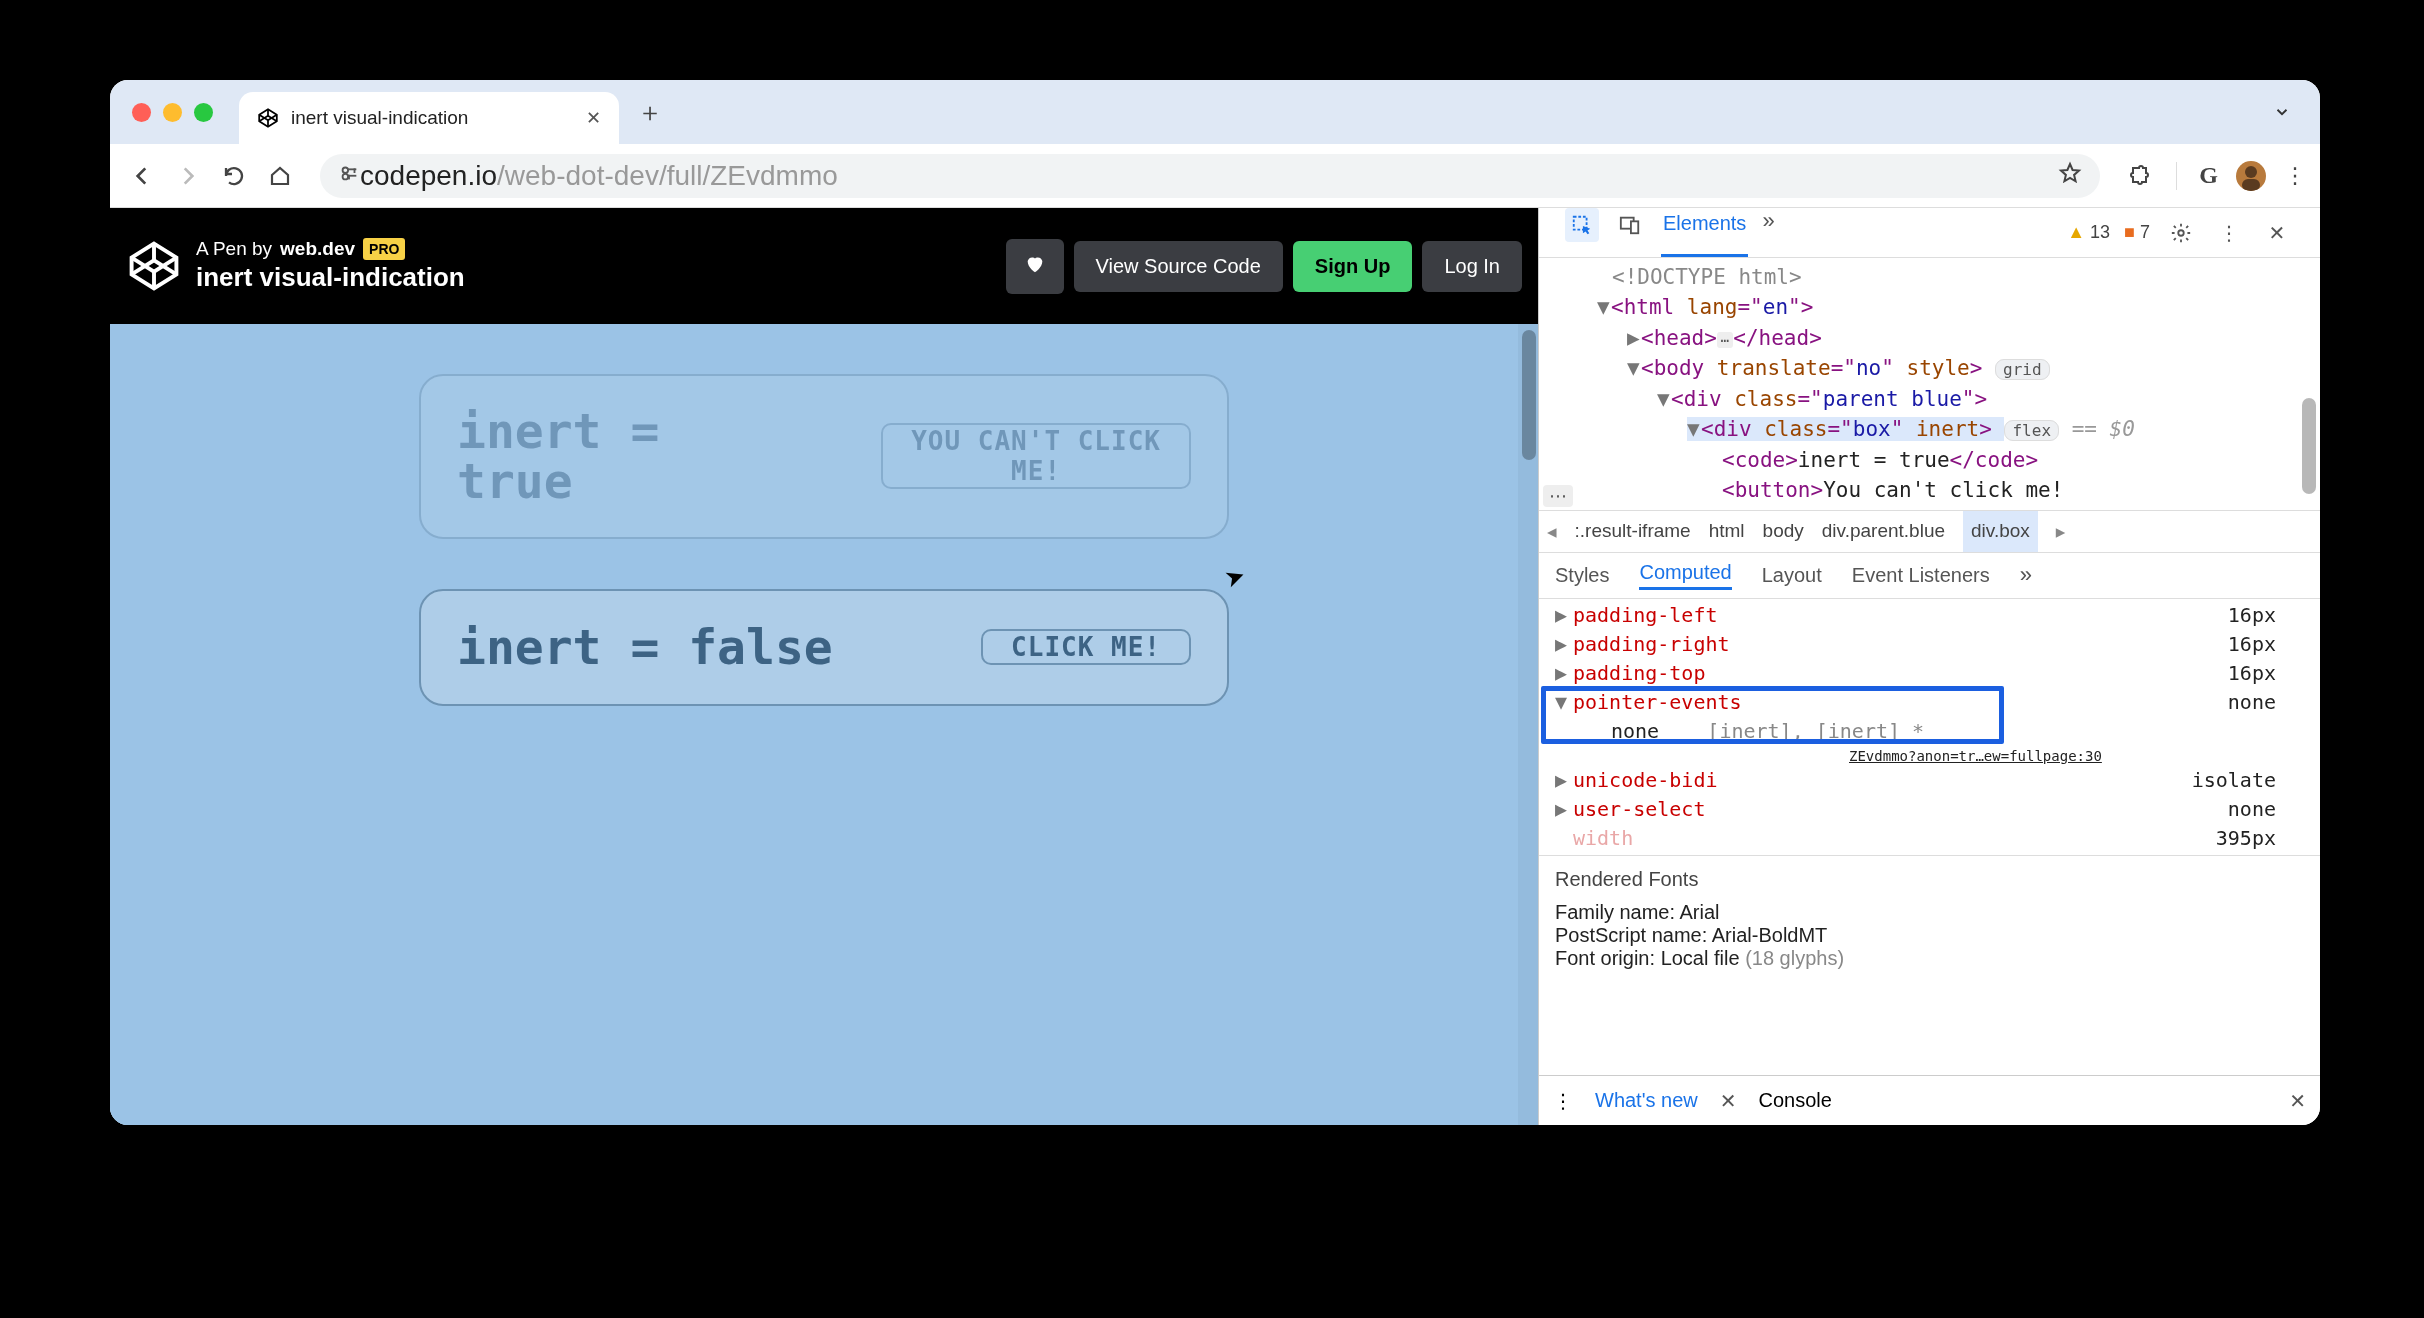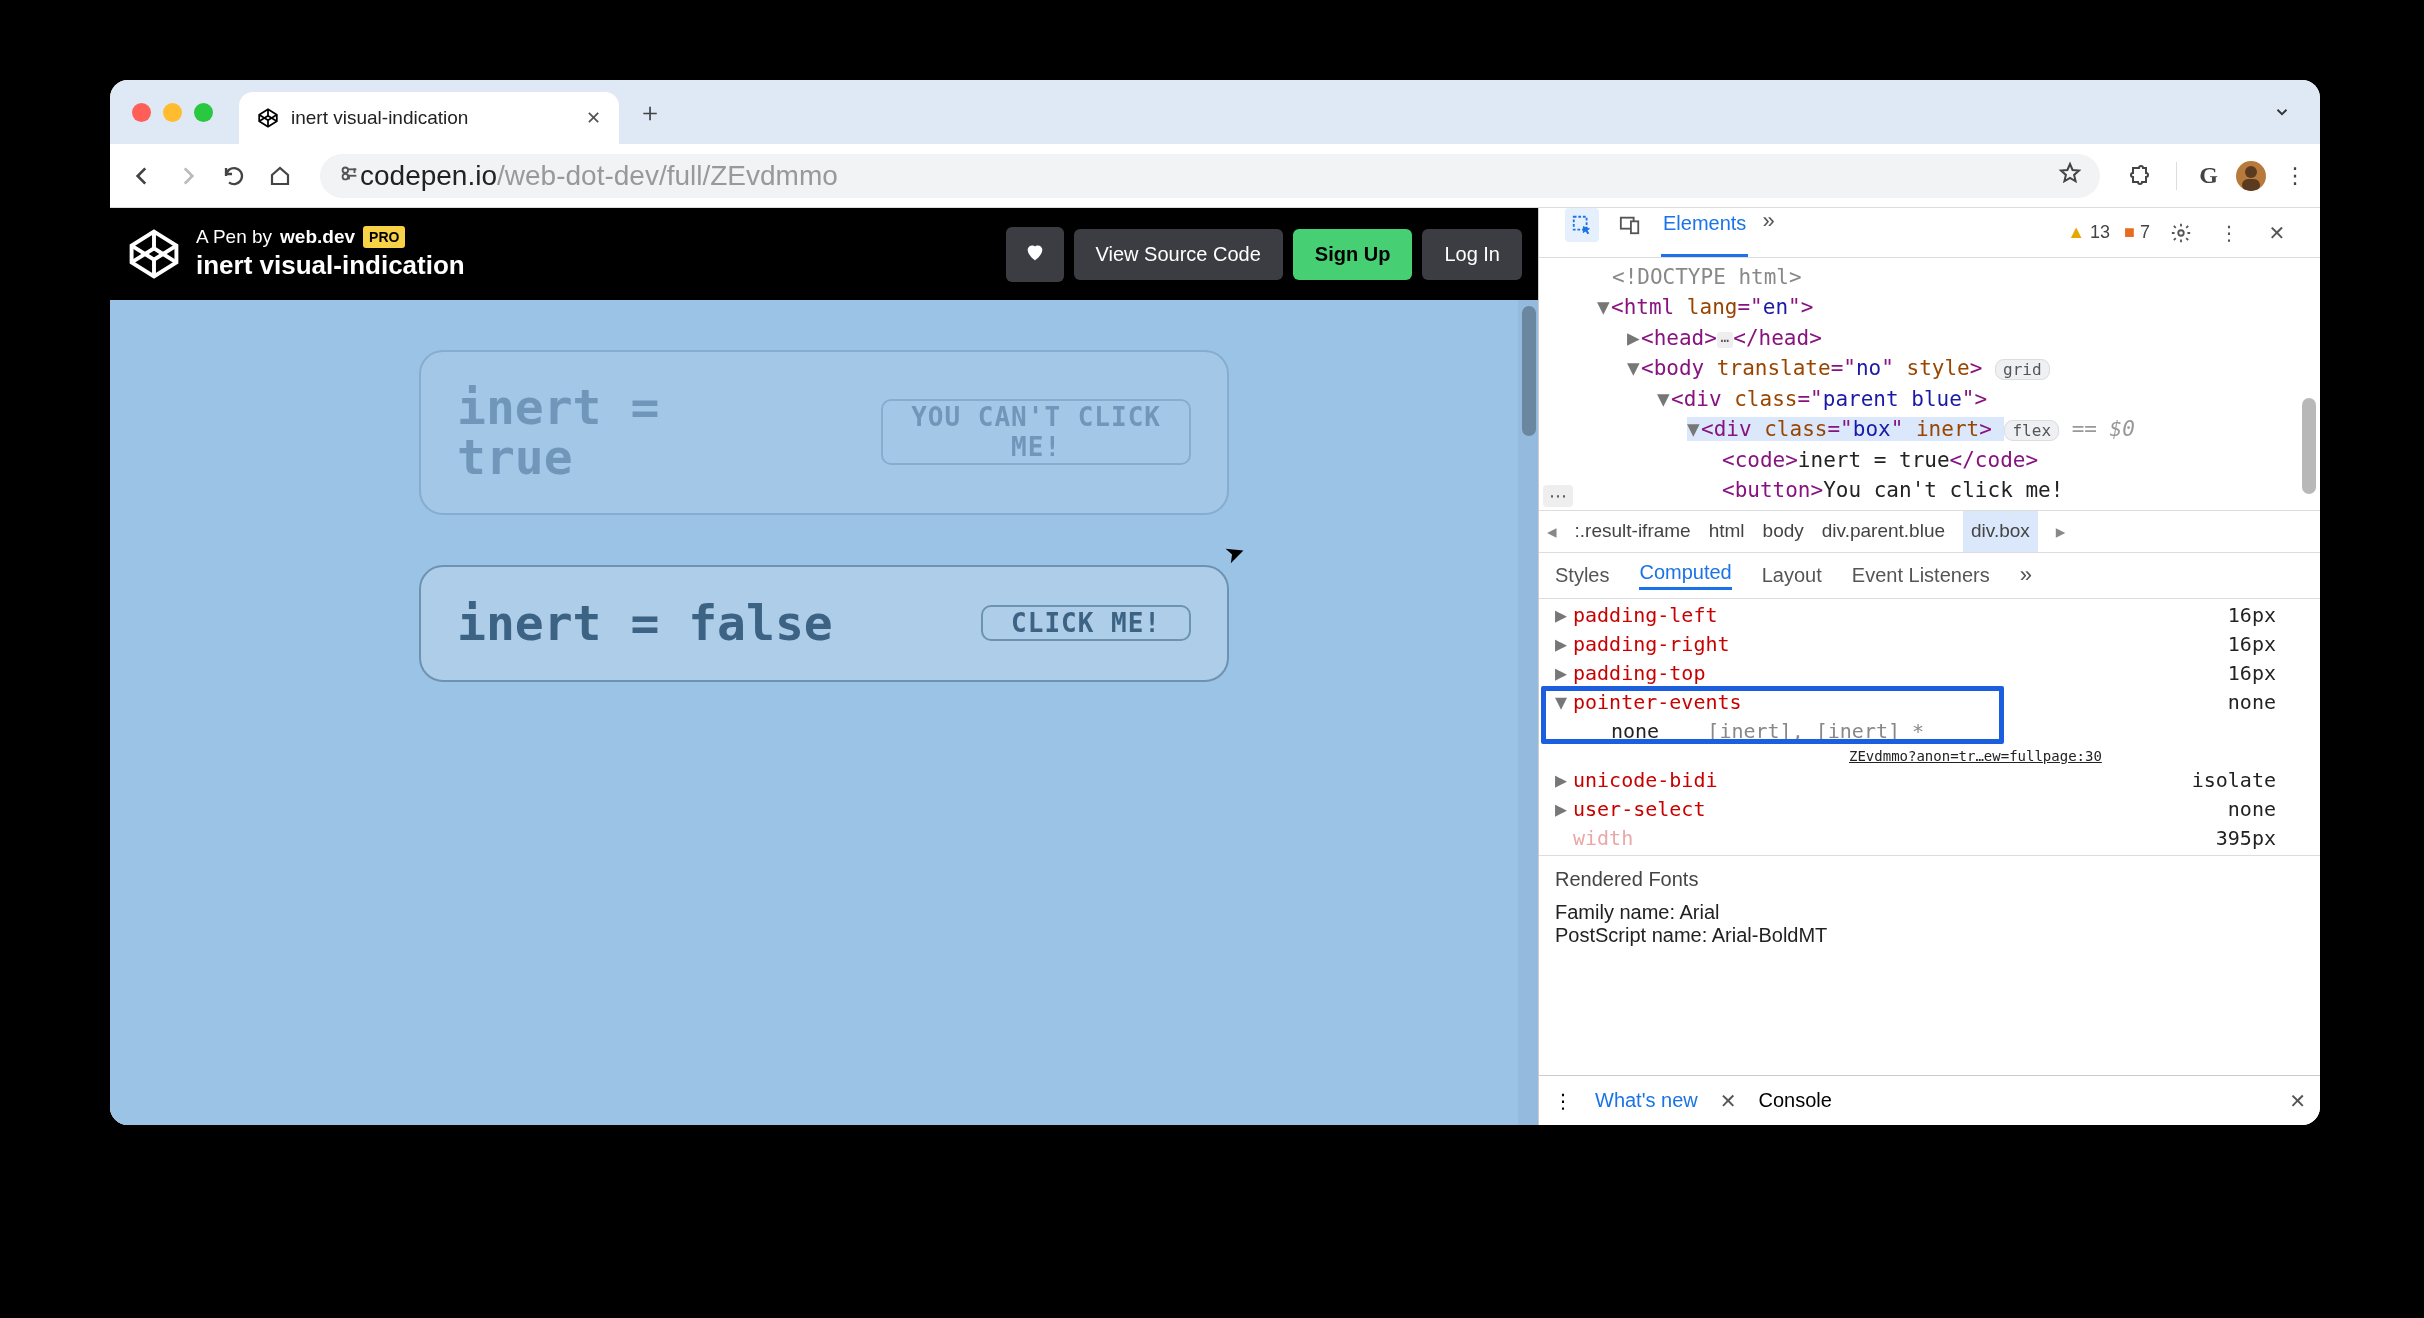--- a/index.html
+++ b/index.html
@@ -74,21 +74,21 @@
   .avatar { width:30px;height:30px;border-radius:50%; background:#b87a3c; display:flex;align-items:center;justify-content:center; overflow:hidden; }
   .kebab { font-size:22px; color:#444; letter-spacing:-4px;}
 
   
   .split { display:flex; height: calc(100% - 128px); }
   .page { width: 1428px; position:relative; display:flex; flex-direction:column; background:#9bc3e6;}
   .devtools { flex:1; background:#fff; border-left:1px solid #ccc; display:flex; flex-direction:column; font-size:20px; min-width:0;}
 
   
   .cp-header {
-    height: 92px; background:#000; color:#fff; display:flex; align-items:center;
+    height: 116px; background:#000; color:#fff; display:flex; align-items:center;
     padding: 0 16px; gap: 14px;
   }
   .cp-logo { width:56px;height:56px; }
   .cp-title-block { display:flex; flex-direction:column; line-height:1.3; }
   .cp-byline { font-size:19px; display:flex; align-items:center; gap:8px;}
   .pro-badge { background:#f7d146; color:#000; font-size:14px; font-weight:700; padding:2px 6px; border-radius:3px;}
   .cp-name { font-size:26px; font-weight:700;}
   .cp-actions { margin-left:auto; display:flex; gap:10px; align-items:center;}
   .cp-btn { background:#3b3d42; color:#fff; border:none; font-size:20px; padding:14px 22px; border-radius:6px; font-weight:450;}
   .cp-btn.green { background:#47cf73; color:#000; font-weight:600;}
@@ -421,20 +421,21 @@
               <span class="tri"></span>
               <span class="pname dim">width</span>
               <span class="pval">395px</span>
             </div>
       </div>
 
       <div class="fonts-section">
         <div class="fonts-title">Rendered Fonts</div>
         <div class="row"><span>Family name:</span> <span>Arial</span></div>
         <div class="row"><span>PostScript name:</span> <span>Arial-BoldMT</span></div>
+        <div class="row"><span>Font origin:</span> <span>Local file</span> <span class="dimtxt">(18 glyphs)</span></div>
       </div>
 
       <div class="drawer">
         <span>⋮</span>
         <span class="wn">What's new</span>
         <span class="xb">✕</span>
         <span>Console</span>
         <span class="x-right">✕</span>
       </div>
       <div class="overflow-scroll-thumb"></div>

